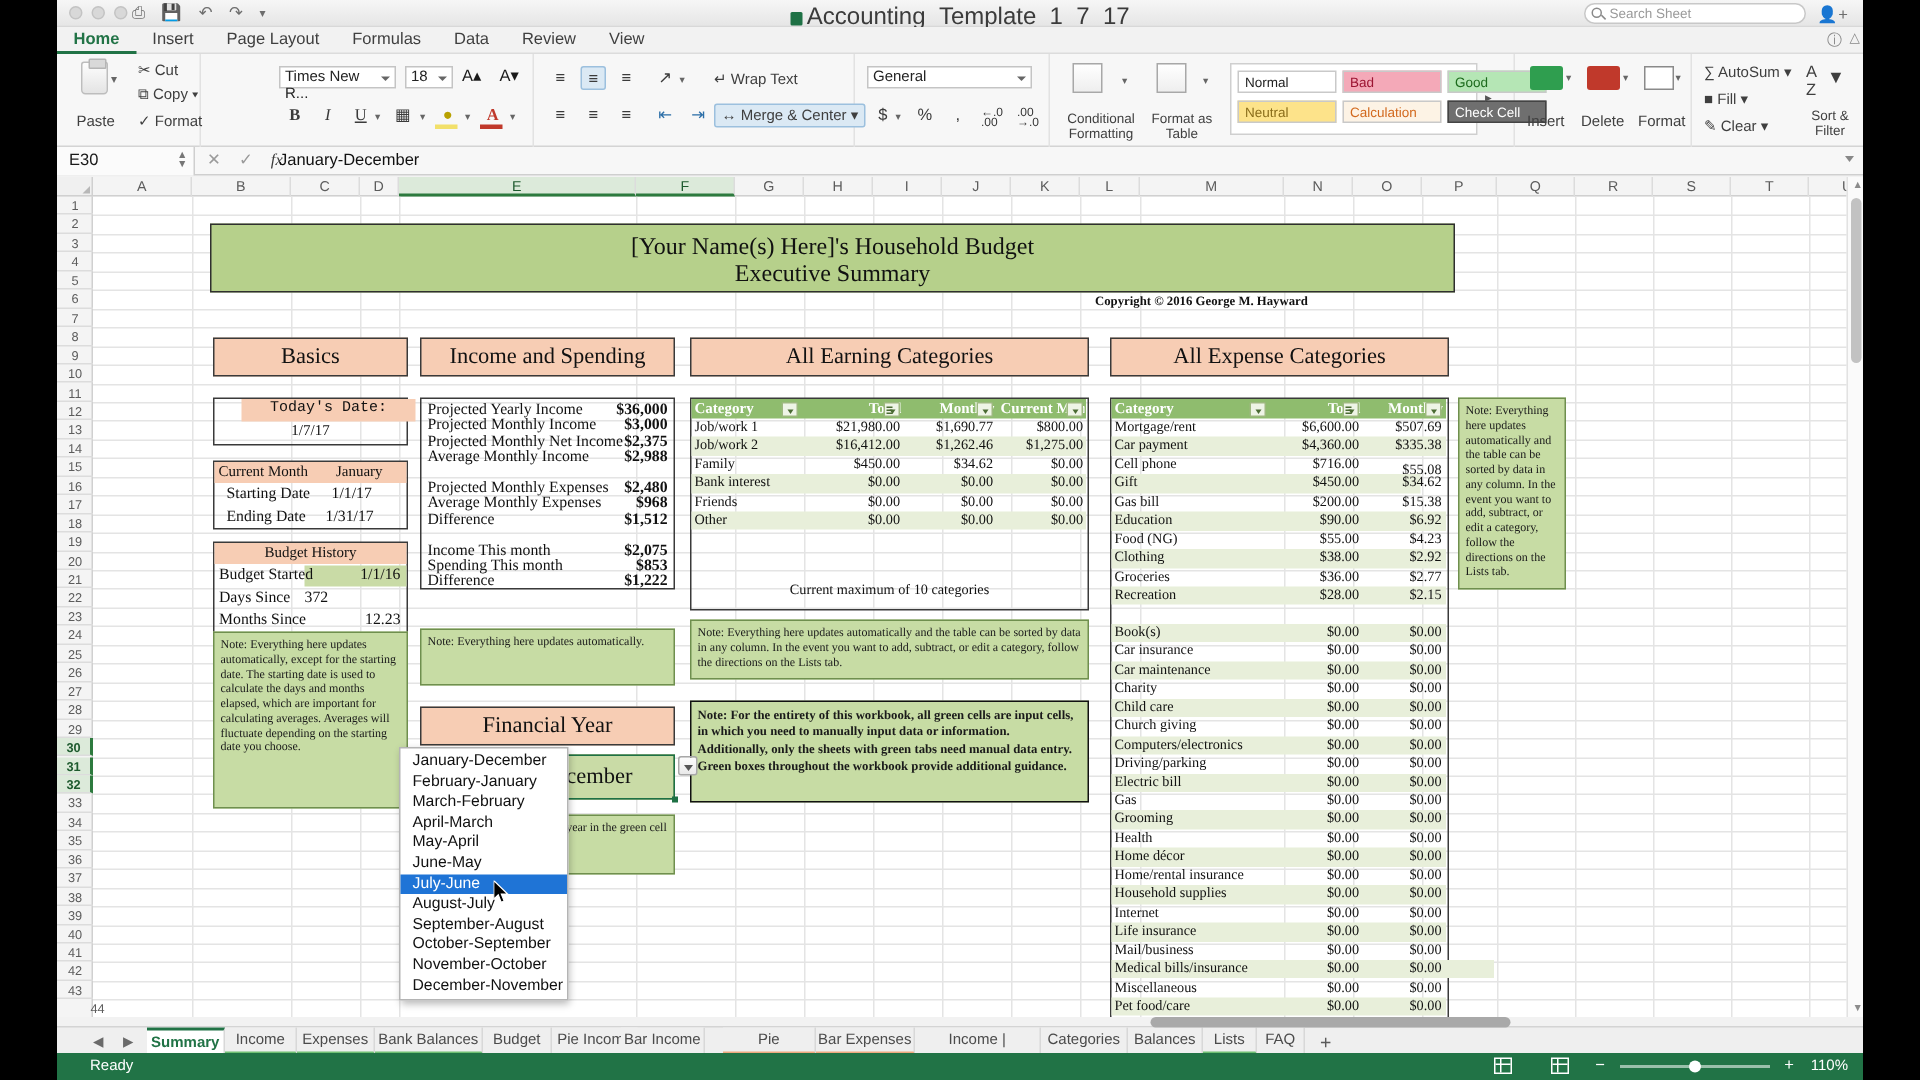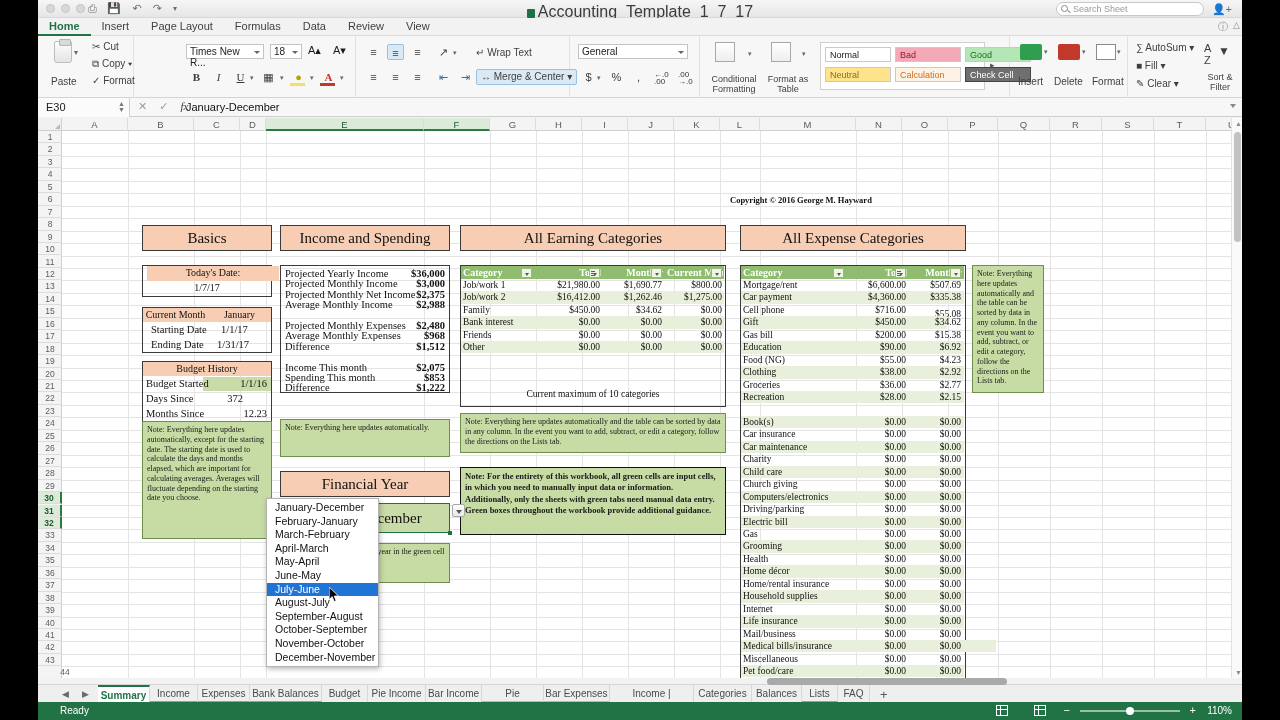--- a/index.html
+++ b/index.html
@@ -449,48 +449,52 @@
           <div class="gl-h" style="top: 112.05px;"></div>
           <div class="gl-h" style="top: 99.6px;"></div>
           <div class="gl-h" style="top: 87.15px;"></div>
           <div class="gl-h" style="top: 74.7px;"></div>
           <div class="gl-h" style="top: 62.25px;"></div>
           <div class="gl-h" style="top: 49.8px;"></div>
           <div class="gl-h" style="top: 37.35px;"></div>
           <div class="gl-h" style="top: 24.9px;"></div>
           <div class="gl-h" style="top: 12.45px;"></div>
 
+        <div class="title-banner" style="left:78px; top:18px; width:830px; height:46px; padding-top:6px;">
+          <div style="font-size:16px;">[Your Name(s) Here]'s Household Budget</div>
+          <div style="font-size:16px;">Executive Summary</div>
+        </div>
         <div class="cell" style="left:668px; top:64px; font-size:8.5px; font-weight:bold;">Copyright © 2016 George M. Hayward</div>
 
         <div class="hdr-orange" style="left:80px; top:94px; width:130px; height:26px; line-height:24px;">Basics</div>
         <div class="hdr-orange" style="left:218px; top:94px; width:170px; height:26px; line-height:24px;">Income and Spending</div>
         <div class="hdr-orange" style="left:398px; top:94px; width:266px; height:26px; line-height:24px;">All Earning Categories</div>
         <div class="hdr-orange" style="left:678px; top:94px; width:226px; height:26px; line-height:24px;">All Expense Categories</div>
 
         <div class="box-dark" style="left:80px; top:134px; width:130px; height:32px;">
-          <div class="orange-cell" style="left:4px;top:0;width:132px;height:15px;line-height:14px;">Today's Date:</div>
+          <div class="orange-cell" style="left:18px;top:0;width:116px;height:15px;line-height:14px;font-family:Liberation Mono, monospace;">Today's Date:</div>
           <div class="cell" style="left:0;top:16px;width:128px;text-align:center;font-size:10px;">1/7/17</div>
         </div>
 
         <div class="box-dark" style="left:80px; top:176px; width:130px; height:46px;">
           <div class="orange-cell" style="left:0;top:0;width:65px;height:14px;line-height:13px;">Current Month</div>
           <div class="orange-cell" style="left:65px;top:0;width:63px;height:14px;line-height:13px;">January</div>
           <div class="cell" style="left:8px;top:16px;">Starting Date</div>
           <div class="cell" style="left:78px;top:16px;">1/1/17</div>
           <div class="cell" style="left:8px;top:31px;">Ending Date</div>
           <div class="cell" style="left:74px;top:31px;">1/31/17</div>
         </div>
 
         <div class="box-dark" style="left:80px; top:230px; width:130px; height:74px;">
           <div class="orange-cell" style="left:0;top:0;width:128px;height:14px;line-height:13px;">Budget History</div>
           <div class="green-cell" style="left:60px;top:15px;width:68px;height:14px;"></div>
           <div class="cell" style="left:3px;top:16px;">Budget Started</div>
           <div class="cell" style="left:60px;top:16px;width:64px;text-align:right;">1/1/16</div>
           <div class="cell" style="left:3px;top:31px;">Days Since</div>
-          <div class="cell" style="left:60px;top:31px;width:64px;text-align:center;">372</div>
+          <div class="cell" style="left:60px;top:31px;width:64px;text-align:left;">372</div>
           <div class="cell" style="left:3px;top:46px;">Months Since</div>
           <div class="cell" style="left:60px;top:46px;width:64px;text-align:right;">12.23</div>
           <div class="cell" style="left:3px;top:60px;">Calendar Months</div>
           <div class="cell" style="left:60px;top:60px;width:64px;text-align:right;">13</div>
         </div>
 
         <div class="notebox" style="left:80px; top:290px; width:130px; height:118px;">Note: Everything here updates automatically, except for the starting date. The starting date is used to calculate the days and months elapsed, which are important for calculating averages. Averages will fluctuate depending on the starting date you choose.</div>
 
         <div class="box-dark" style="left:218px; top:134px; width:170px; height:128px;" id="incomebox">
             <div class="cell" style="left: 4px; top: 2px;">Projected Yearly Income</div>
@@ -785,21 +789,21 @@
     <div class="tabbar">
       <div class="navarr" style="left:24px;">◀</div>
       <div class="navarr" style="left:44px;">▶</div>
       <div id="tabs-container">
           <div class="stab active" style="left: 60px; width: 52px;">Summary</div>
           <div class="stab greentab" style="left: 112px; width: 48px;">Income</div>
           <div class="stab greentab" style="left: 160px; width: 52px;">Expenses</div>
           <div class="stab greentab" style="left: 212px; width: 72px;">Bank Balances</div>
           <div class="stab" style="left: 284px; width: 46px;">Budget</div>
           <div class="stab" style="left: 330px; width: 58px;">Pie Income</div>
-          <div class="stab" style="left: 388px; width: 56px; text-align: center;">Bar Income</div>
+          <div class="stab" style="left: 376px; width: 56px; text-align: center;">Bar Income</div>
           <div class="stab orangetab" style="left: 444px; width: 62px;">Pie Expenses</div>
           <div class="stab orangetab" style="left: 506px; width: 66px;">Bar Expenses</div>
           <div class="stab" style="left: 572px; width: 84px;">Income | Expenses</div>
           <div class="stab" style="left: 656px; width: 58px;">Categories</div>
           <div class="stab" style="left: 714px; width: 50px;">Balances</div>
           <div class="stab greentab" style="left: 764px; width: 36px;">Lists</div>
           <div class="stab" style="left: 800px; width: 32px;">FAQ</div>
           <div class="addtab" style="left: 842px;">+</div>
         </div>
     </div>

